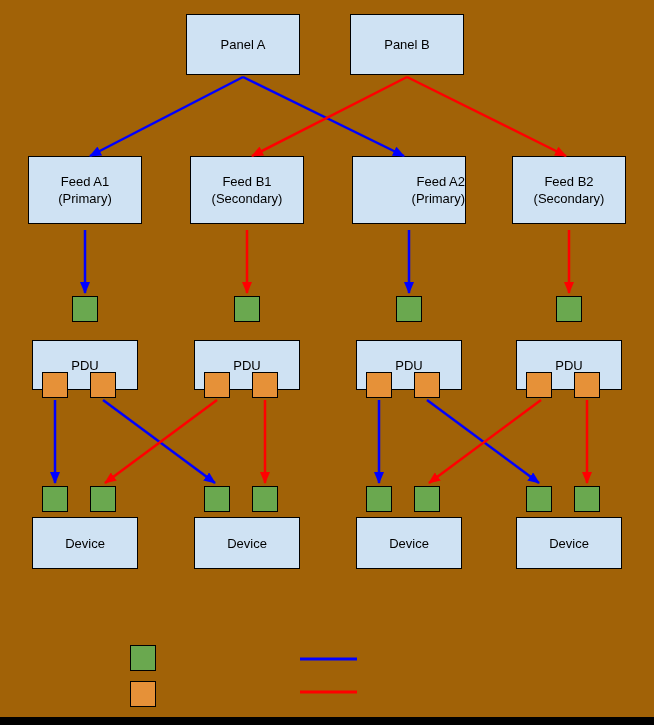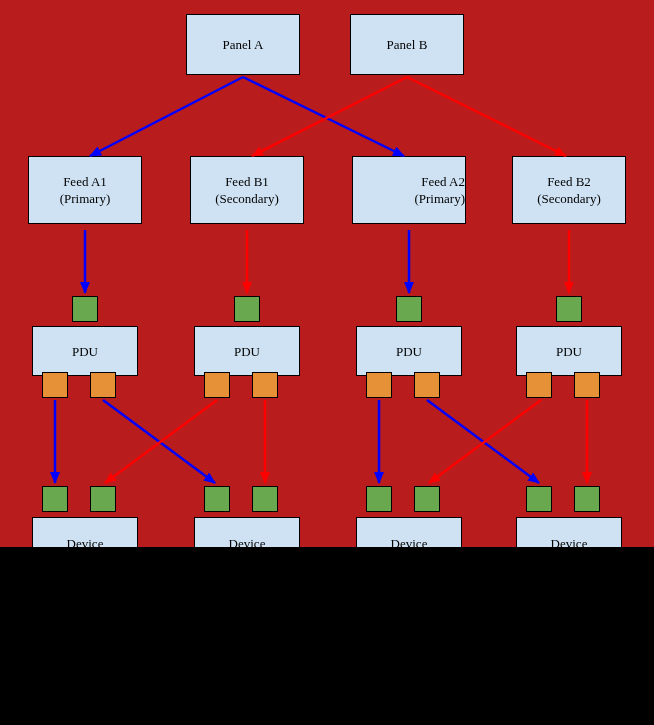--- a/index.html
+++ b/index.html
@@ -1,41 +1,40 @@
 <!DOCTYPE html>
 <html><head>
 <meta charset="utf-8">
 <style>
   html, body { margin: 0; padding: 0; }
   body { background: #000; font-family: "Liberation Sans", sans-serif; }
   .canvas {
     position: relative;
     width: 654px;
-    height: 547px;
-    background: #b91c1c;
+    height: 717px;
+    background: #a16207;
     overflow: hidden;
-    font-family: Liberation Serif, serif;
   }
   .node {
     position: absolute;
     background: #cfe2f3;
     border: 1px solid #000000;
     display: flex;
     flex-direction: column;
     align-items: center;
     justify-content: center;
     color: #000000;
     font-size: 13px;
     line-height: 17px;
     text-align: center;
     box-sizing: border-box;
   }
   .panel { width: 114px; height: 61px; top: 14px; }
   .feed  { width: 114px; height: 68px; top: 156px; }
-  .pdu   { width: 106px; height: 50px; top: 326px; }
+  .pdu   { width: 106px; height: 50px; top: 340px; }
   .device{ width: 106px; height: 52px; top: 517px; }
   .port {
     position: absolute;
     width: 26px;
     height: 26px;
     border: 1px solid #000000;
     box-sizing: border-box;
   }
   .port-in  { background: #6aa84f; top: 296px; }
   .port-out { background: #e69138; top: 372px; }

